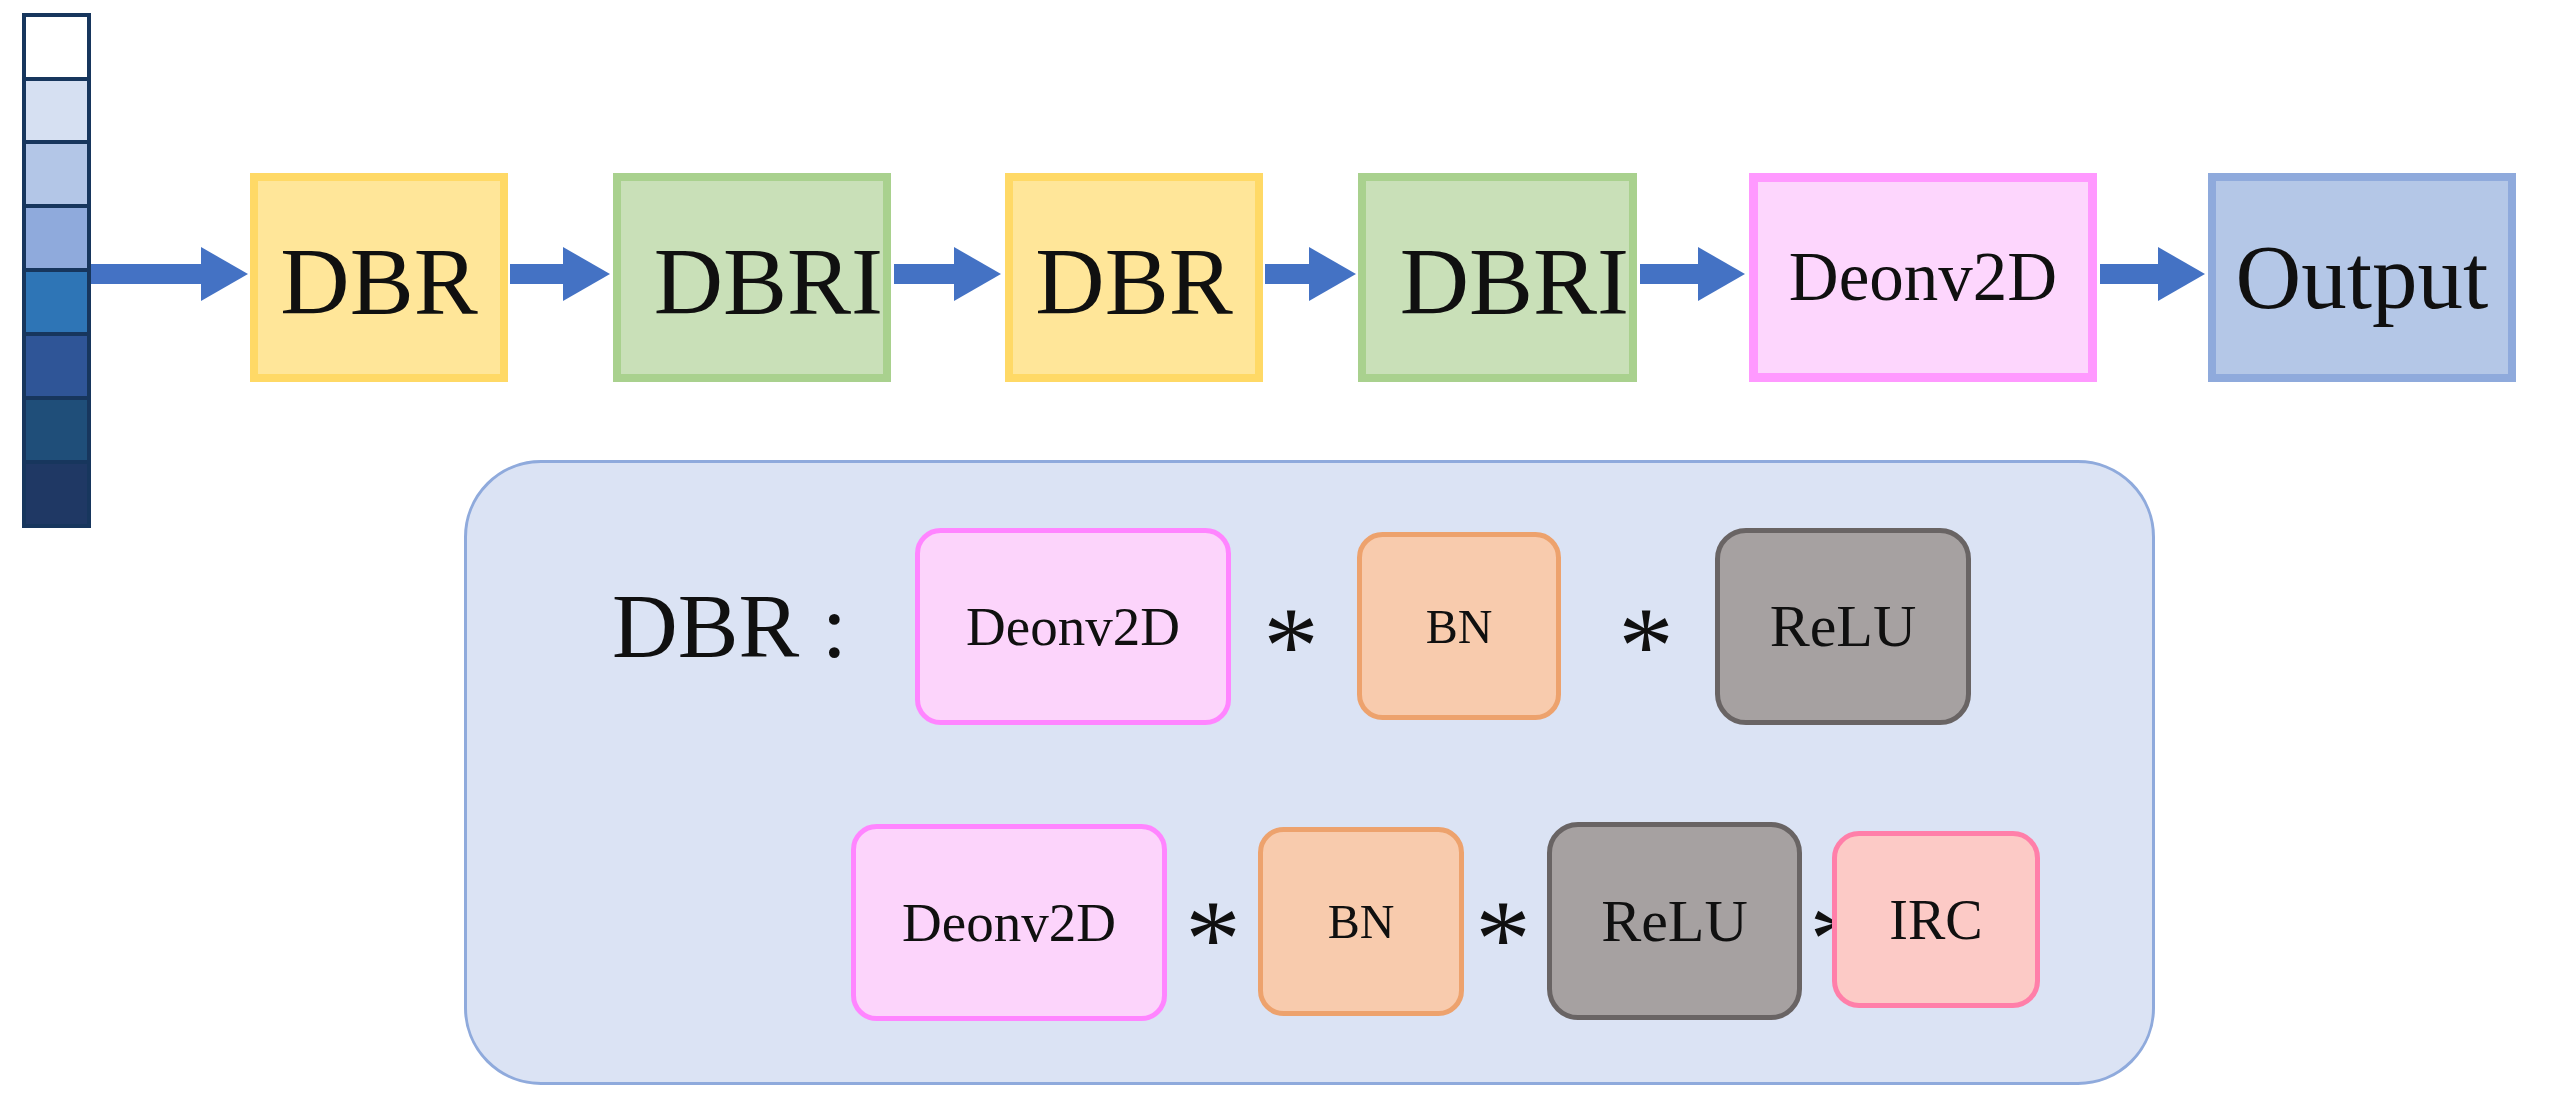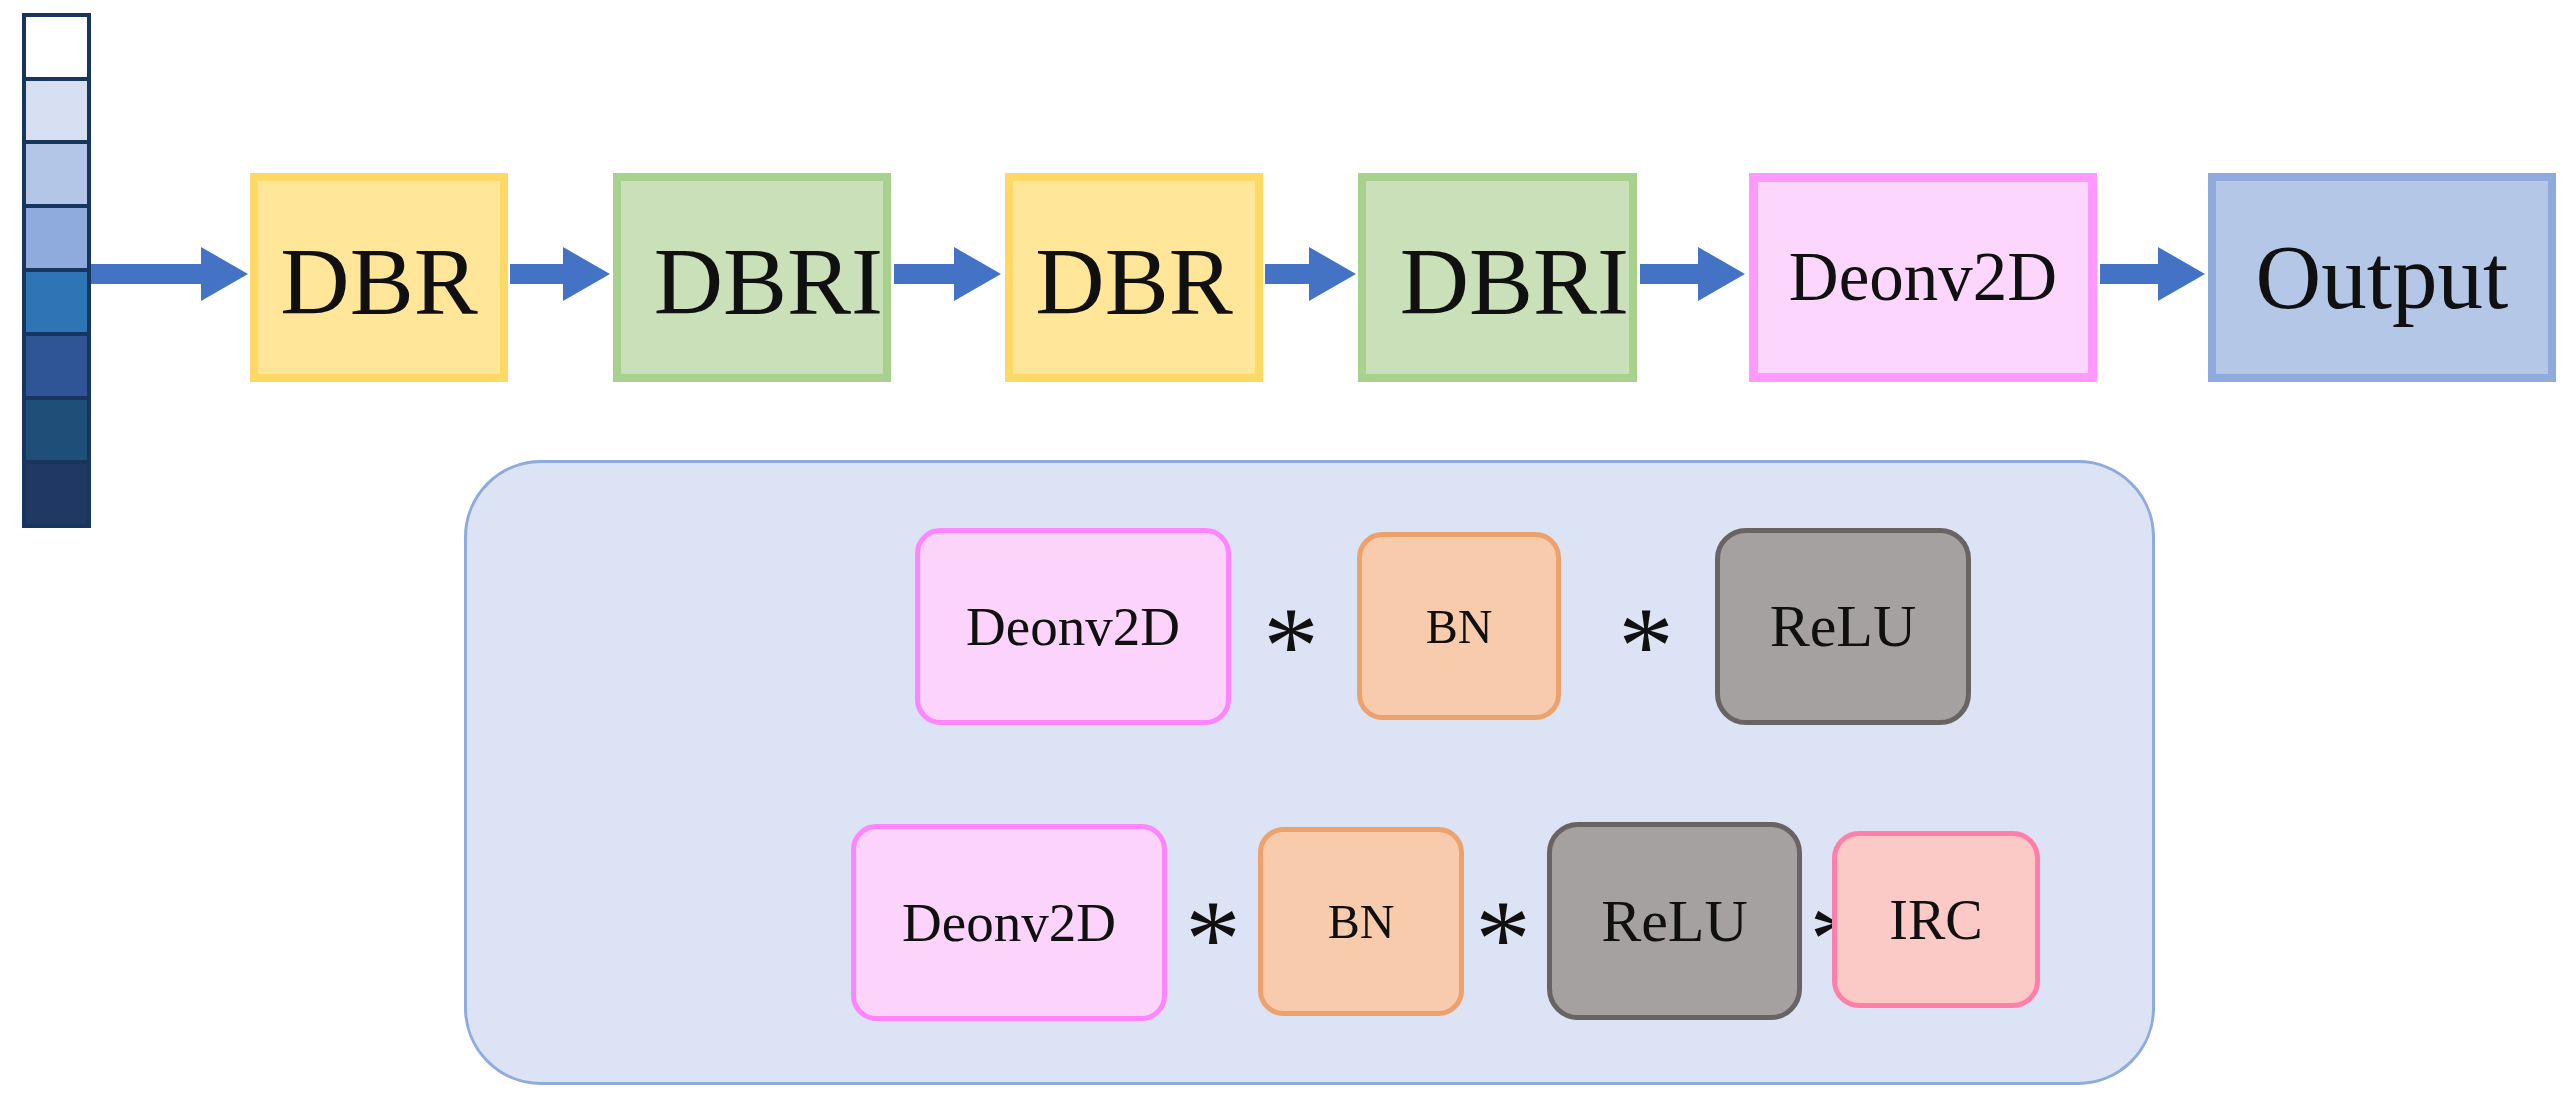--- a/index.html
+++ b/index.html
@@ -119,26 +119,27 @@
   </div>
   <div class="node flow-node dbr" style="left:1005px;width:258px;">
     <span class="flow-label">DBR</span>
   </div>
   <div class="node flow-node dbri" style="left:1358px;width:279px;">
     <span class="flow-label">DBRI</span>
   </div>
   <div class="node flow-node deonv-main" style="left:1749px;width:348px;">
     <span class="flow-label-small">Deonv2D</span>
   </div>
-  <div class="node flow-node output" style="left:2208px;width:348px;">
+  <div class="node flow-node output" style="left:2208px;width:308px;">
     <span class="flow-label-output">Output</span>
   </div>
 
   <div class="legend"></div>
 
+  <div class="legend-label" style="left:612px;top:572px;">DBR :</div>
   <div class="node legend-node deonv-leg" style="left:915px;top:528px;width:316px;height:197px;">
     <span>Deonv2D</span>
   </div>
   <div class="ast" style="left:1249px;top:569px;">
     <span>*</span>
   </div>
   <div class="node legend-node bn-leg" style="left:1357px;top:532px;width:204px;height:188px;">
     <span>BN</span>
   </div>
   <div class="ast" style="left:1604px;top:569px;">

